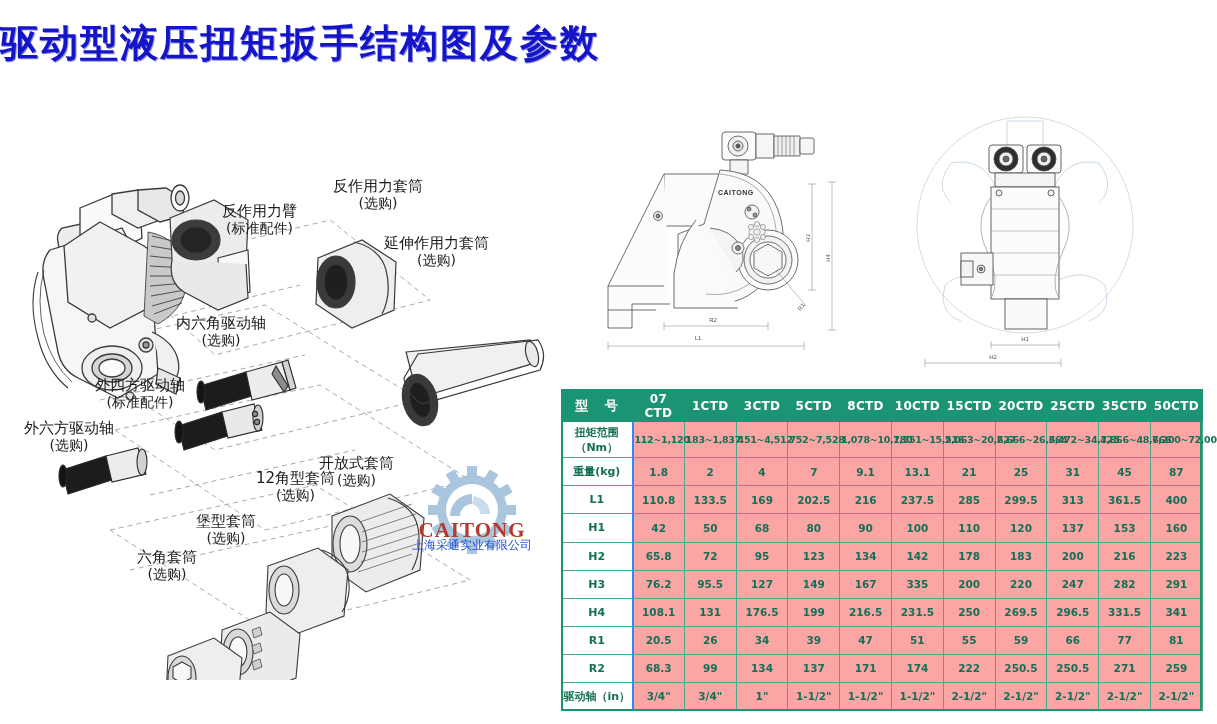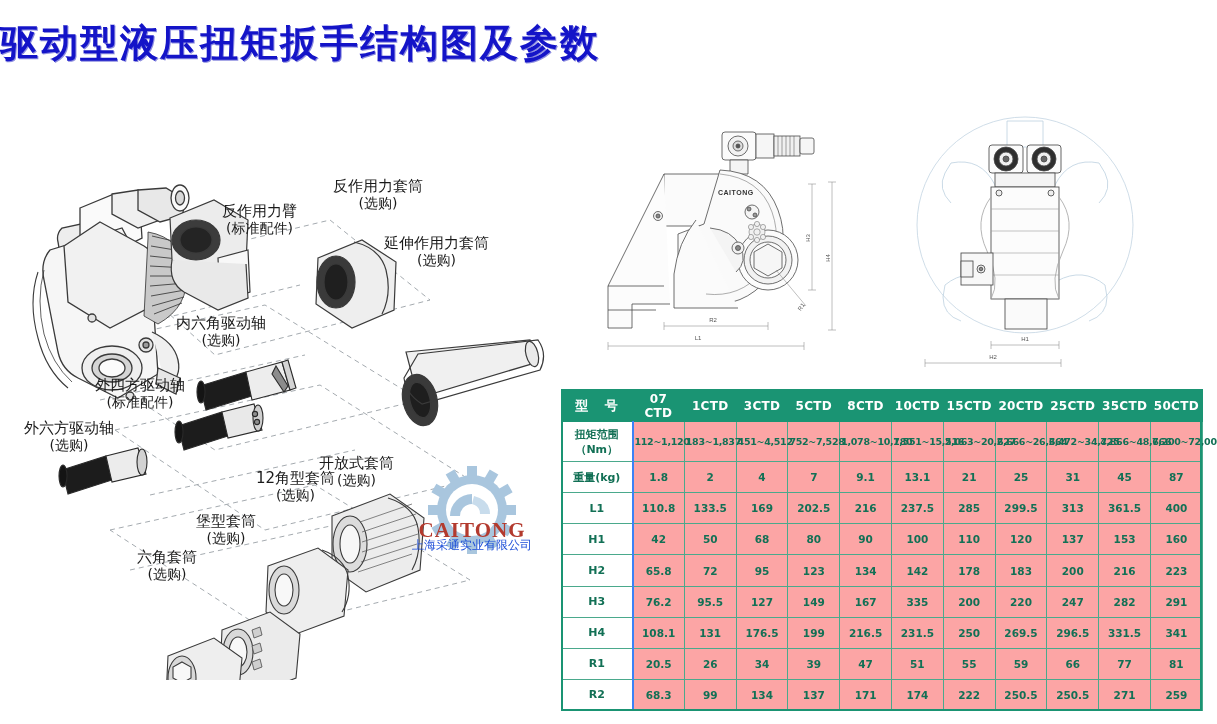--- a/index.html
+++ b/index.html
@@ -645,15 +645,29 @@
           <td>134</td>
           <td>137</td>
           <td>171</td>
           <td>174</td>
           <td>222</td>
           <td>250.5</td>
           <td>250.5</td>
           <td>271</td>
           <td>259</td>
         </tr>
+        <tr>
+          <th>驱动轴（in）</th>
+          <td>3/4"</td>
+          <td>3/4"</td>
+          <td>1"</td>
+          <td>1-1/2"</td>
+          <td>1-1/2"</td>
+          <td>1-1/2"</td>
+          <td>2-1/2"</td>
+          <td>2-1/2"</td>
+          <td>2-1/2"</td>
+          <td>2-1/2"</td>
+          <td>2-1/2"</td>
+        </tr>
       </tbody>
   </table>
 </div>
 
 </body></html>

